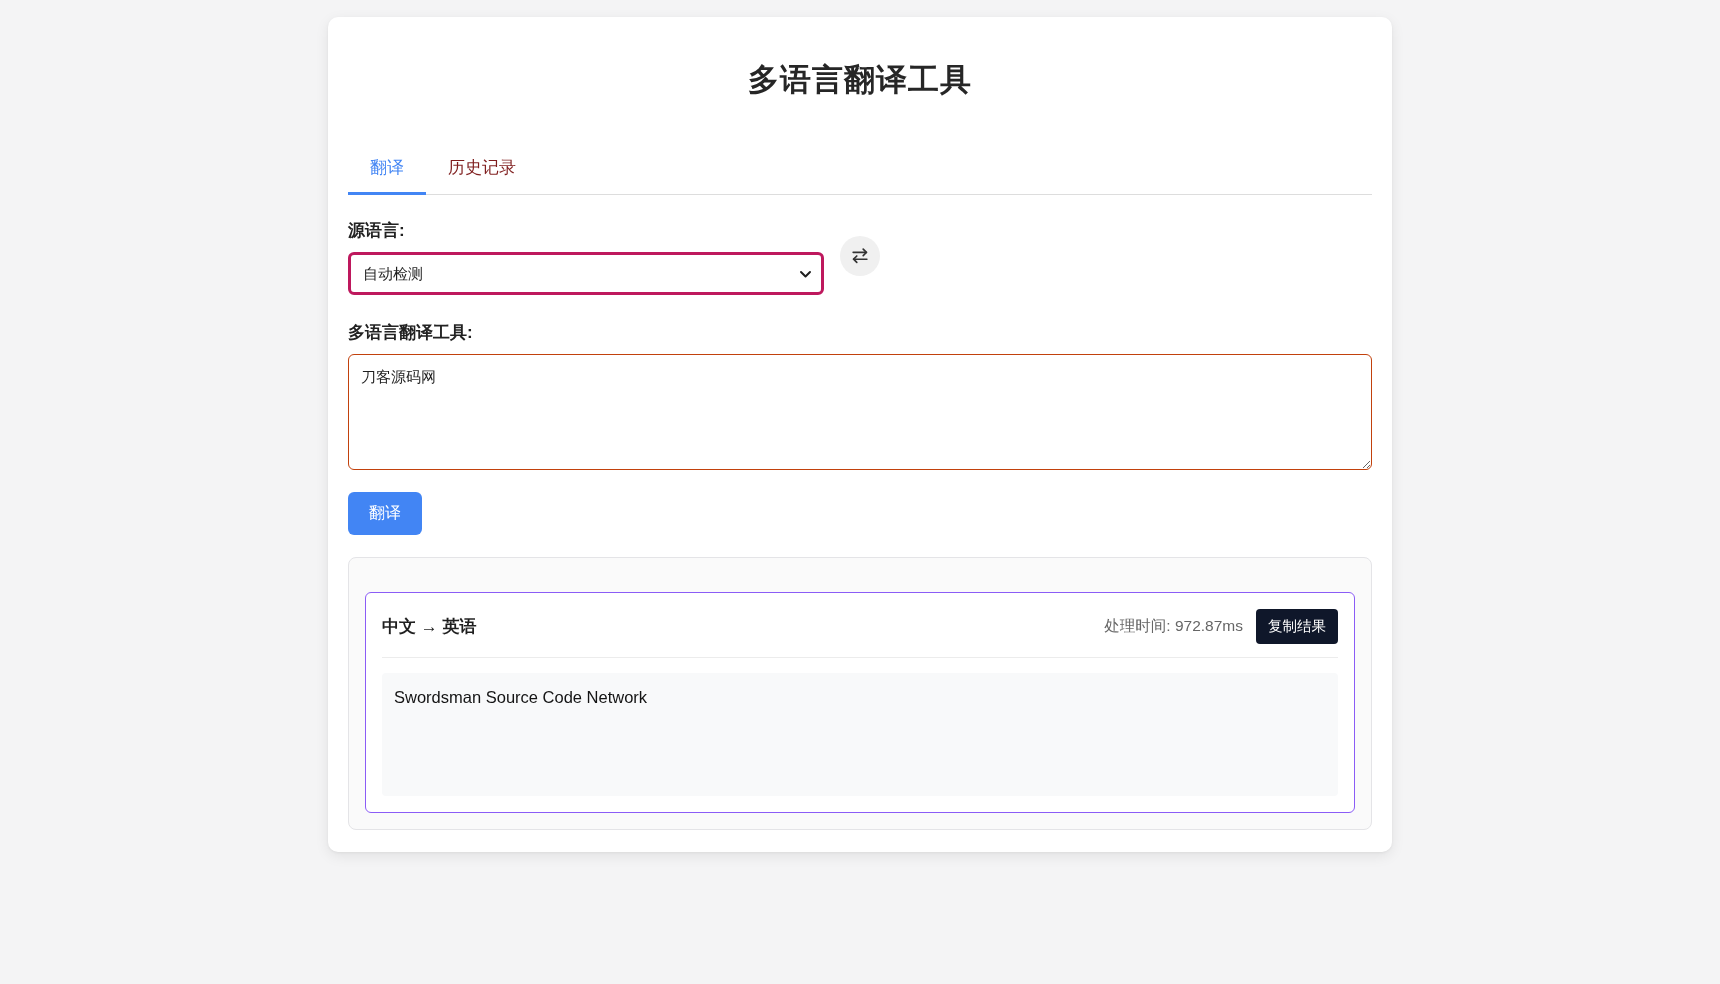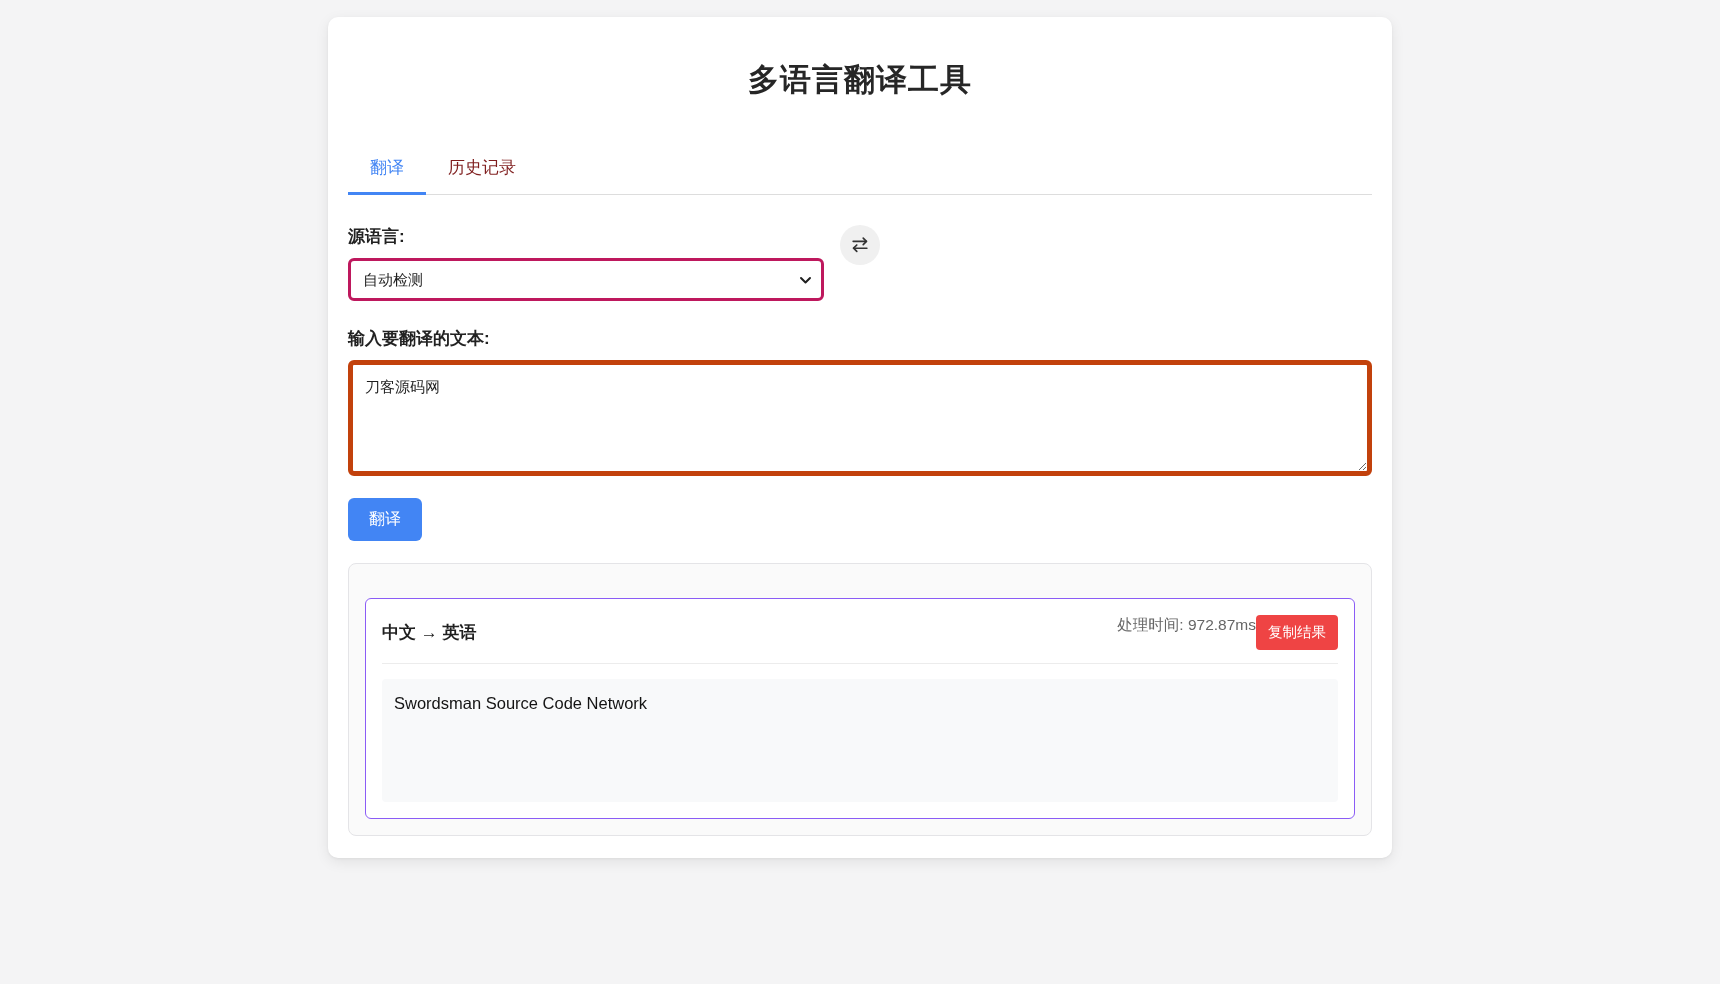--- a/index.html
+++ b/index.html
@@ -40,22 +40,22 @@
     margin-bottom: -1px;
     user-select: none;
   }
   .tab.active {
     color: #4285f4;
     border-bottom-color: #4285f4;
   }
   
   .lang-row {
     display: flex;
-    align-items: flex-start;
-    margin-top: 30px;
+    align-items: center;
+    margin-top: 24px;
   }
   .lang-col { flex: 1; }
   .field-label {
     display: block;
     font-size: 17px;
     font-weight: bold;
     color: #222222;
     margin-bottom: 10px;
   }
   .select-wrap {
@@ -95,21 +95,21 @@
     align-items: center;
     justify-content: center;
     margin: 0 16px 2px;
     cursor: pointer;
   }
   
   .input-section { margin-top: 26px; }
   textarea.source-text {
     width: 100%;
     height: 116px;
-    border: 5px solid #c2410c;
+    border: 1px solid #c2410c;
     border-radius: 6px;
     padding: 11px 12px;
     font-size: 15px;
     font-family: "Liberation Sans", "DejaVu Sans", sans-serif;
     color: #1f1f1f;
     resize: both;
     line-height: 1.45;
   }
   .char-count {
     text-align: right;
@@ -151,27 +151,29 @@
     padding-bottom: 13px;
     border-bottom: 1px solid #ececec;
   }
   .direction {
     font-size: 17px;
     font-weight: bold;
     color: #1f1f1f;
   }
   .header-right {
     display: flex;
+    align-items: center;
+    gap: 13px;
   }
   .proc-time {
     font-size: 15.5px;
     color: #666666;
   }
   .copy-btn {
-    background: #ef4444;
+    background: #0f172a;
     color: #ffffff;
     border: none;
     border-radius: 4px;
     padding: 8px 12px;
     font-size: 14.5px;
     font-family: "Liberation Sans", "DejaVu Sans", sans-serif;
     cursor: pointer;
   }
   .result-text {
     margin-top: 15px;
@@ -221,21 +223,21 @@
           <path d="M8.5 12 L5 15.5 L8.5 19" stroke="#333333" stroke-width="1.8" stroke-linecap="round" stroke-linejoin="round"></path>
         </svg>
       </span>
     </button>
 
     <div class="lang-col">
     </div>
   </section>
 
   <section class="input-section">
-    <label class="field-label">输入要翻译的文本:</label>
+    <label class="field-label">多语言翻译工具:</label>
     <textarea class="source-text" maxlength="5000" style="">刀客源码网</textarea>
   </section>
 
   <button class="translate-btn" type="button">翻译</button>
 
   <section class="result-section">
     <div class="result-card">
       <div class="result-header">
         <div class="direction">中文 → 英语</div>
         <div class="header-right">

